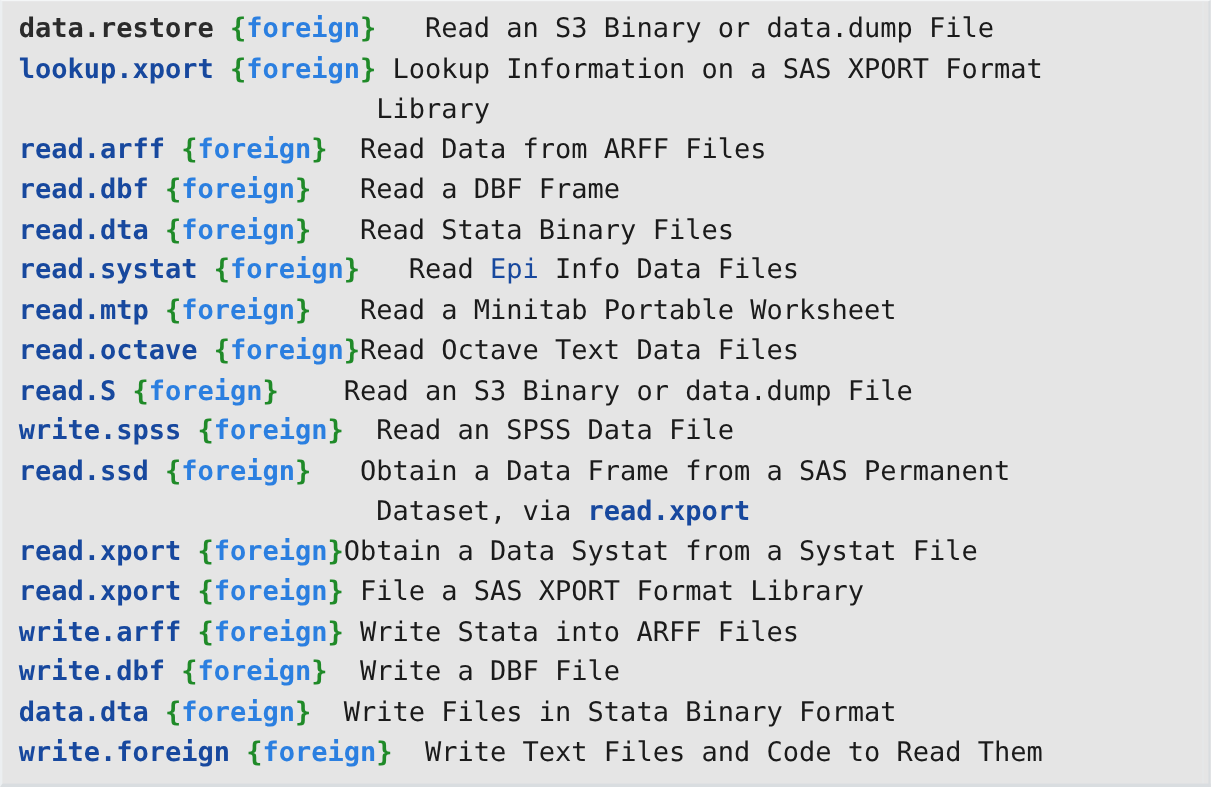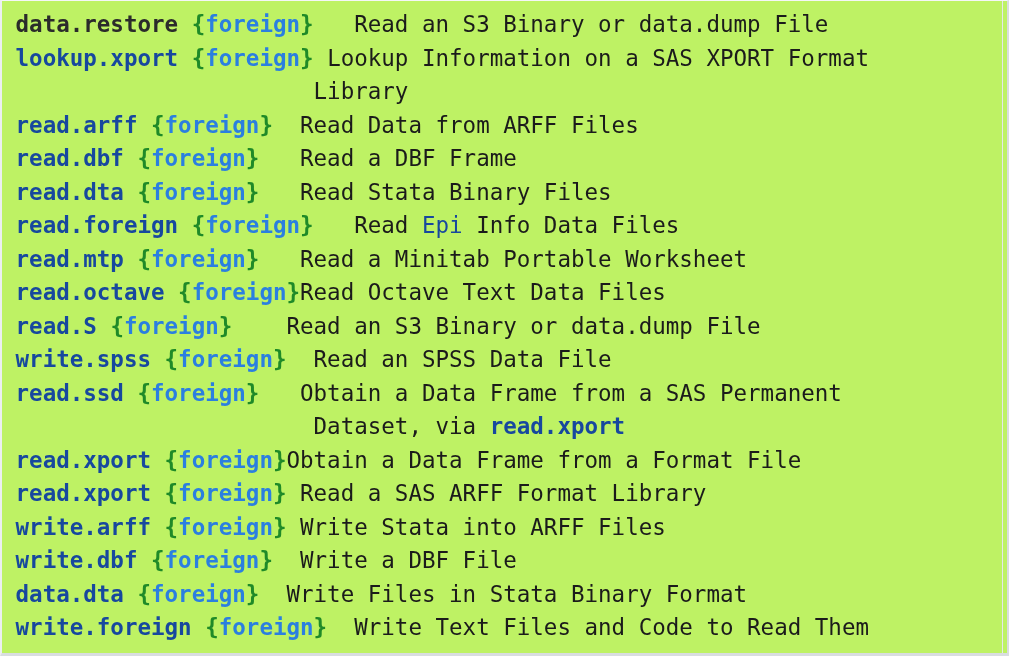--- a/index.html
+++ b/index.html
@@ -12,21 +12,21 @@
   body {
     font-family: "DejaVu Sans Mono", "Liberation Mono", monospace;
   }
 
   
   #doc-index-page {
     position: relative;
     width: 1009px;
     height: 656px;
     box-sizing: border-box;
-    background: #bef264;
+    background: #e5e5e5;
     overflow: hidden;
     border-left: 2px solid #eceff1;
     border-right: 2px solid #d9dde0;
     border-bottom: 3px solid #d9dde0;
     border-top: 1px solid #f4f6f7;
   }
 
   
   #doc-index-page::after {
     content: "";
@@ -109,28 +109,28 @@
 
 <div id="doc-index-page">
 
   <div id="index-list">
       <div class="entry"><span class="entry-gap"> </span><span class="entry-topic visited">data.restore</span><span class="entry-gap"> </span><span class="pkg-open">{</span><span class="pkg-name">foreign</span><span class="pkg-close">}</span><span class="entry-gap">   </span><span class="entry-title"><span>Read an S3 Binary or data.dump File</span></span></div>
       <div class="entry"><span class="entry-gap"> </span><span class="entry-topic">lookup.xport</span><span class="entry-gap"> </span><span class="pkg-open">{</span><span class="pkg-name">foreign</span><span class="pkg-close">}</span><span class="entry-gap"> </span><span class="entry-title"><span>Lookup Information on a SAS XPORT Format</span></span></div>
       <div class="entry-cont"><span class="entry-gap">                       </span><span>Library</span></div>
       <div class="entry"><span class="entry-gap"> </span><span class="entry-topic">read.arff</span><span class="entry-gap"> </span><span class="pkg-open">{</span><span class="pkg-name">foreign</span><span class="pkg-close">}</span><span class="entry-gap">  </span><span class="entry-title"><span>Read Data from ARFF Files</span></span></div>
       <div class="entry"><span class="entry-gap"> </span><span class="entry-topic">read.dbf</span><span class="entry-gap"> </span><span class="pkg-open">{</span><span class="pkg-name">foreign</span><span class="pkg-close">}</span><span class="entry-gap">   </span><span class="entry-title"><span>Read a DBF Frame</span></span></div>
       <div class="entry"><span class="entry-gap"> </span><span class="entry-topic">read.dta</span><span class="entry-gap"> </span><span class="pkg-open">{</span><span class="pkg-name">foreign</span><span class="pkg-close">}</span><span class="entry-gap">   </span><span class="entry-title"><span>Read Stata Binary Files</span></span></div>
-      <div class="entry"><span class="entry-gap"> </span><span class="entry-topic">read.foreign</span><span class="entry-gap"> </span><span class="pkg-open">{</span><span class="pkg-name">foreign</span><span class="pkg-close">}</span><span class="entry-gap">   </span><span class="entry-title"><span>Read </span><span class="xlink">Epi</span><span> Info Data Files</span></span></div>
+      <div class="entry"><span class="entry-gap"> </span><span class="entry-topic">read.systat</span><span class="entry-gap"> </span><span class="pkg-open">{</span><span class="pkg-name">foreign</span><span class="pkg-close">}</span><span class="entry-gap">   </span><span class="entry-title"><span>Read </span><span class="xlink">Epi</span><span> Info Data Files</span></span></div>
       <div class="entry"><span class="entry-gap"> </span><span class="entry-topic">read.mtp</span><span class="entry-gap"> </span><span class="pkg-open">{</span><span class="pkg-name">foreign</span><span class="pkg-close">}</span><span class="entry-gap">   </span><span class="entry-title"><span>Read a Minitab Portable Worksheet</span></span></div>
       <div class="entry"><span class="entry-gap"> </span><span class="entry-topic">read.octave</span><span class="entry-gap"> </span><span class="pkg-open">{</span><span class="pkg-name">foreign</span><span class="pkg-close">}</span><span class="entry-title"><span>Read Octave Text Data Files</span></span></div>
       <div class="entry"><span class="entry-gap"> </span><span class="entry-topic">read.S</span><span class="entry-gap"> </span><span class="pkg-open">{</span><span class="pkg-name">foreign</span><span class="pkg-close">}</span><span class="entry-gap">    </span><span class="entry-title"><span>Read an S3 Binary or data.dump File</span></span></div>
       <div class="entry"><span class="entry-gap"> </span><span class="entry-topic">write.spss</span><span class="entry-gap"> </span><span class="pkg-open">{</span><span class="pkg-name">foreign</span><span class="pkg-close">}</span><span class="entry-gap">  </span><span class="entry-title"><span>Read an SPSS Data File</span></span></div>
       <div class="entry"><span class="entry-gap"> </span><span class="entry-topic">read.ssd</span><span class="entry-gap"> </span><span class="pkg-open">{</span><span class="pkg-name">foreign</span><span class="pkg-close">}</span><span class="entry-gap">   </span><span class="entry-title"><span>Obtain a Data Frame from a SAS Permanent</span></span></div>
       <div class="entry-cont"><span class="entry-gap">                       </span><span>Dataset, via </span><span class="xlink">read.xport</span></div>
-      <div class="entry"><span class="entry-gap"> </span><span class="entry-topic">read.xport</span><span class="entry-gap"> </span><span class="pkg-open">{</span><span class="pkg-name">foreign</span><span class="pkg-close">}</span><span class="entry-title"><span>Obtain a Data Frame from a Format File</span></span></div>
-      <div class="entry"><span class="entry-gap"> </span><span class="entry-topic">read.xport</span><span class="entry-gap"> </span><span class="pkg-open">{</span><span class="pkg-name">foreign</span><span class="pkg-close">}</span><span class="entry-gap"> </span><span class="entry-title"><span>Read a SAS ARFF Format Library</span></span></div>
+      <div class="entry"><span class="entry-gap"> </span><span class="entry-topic">read.xport</span><span class="entry-gap"> </span><span class="pkg-open">{</span><span class="pkg-name">foreign</span><span class="pkg-close">}</span><span class="entry-title"><span>Obtain a Data Systat from a Systat File</span></span></div>
+      <div class="entry"><span class="entry-gap"> </span><span class="entry-topic">read.xport</span><span class="entry-gap"> </span><span class="pkg-open">{</span><span class="pkg-name">foreign</span><span class="pkg-close">}</span><span class="entry-gap"> </span><span class="entry-title"><span>File a SAS XPORT Format Library</span></span></div>
       <div class="entry"><span class="entry-gap"> </span><span class="entry-topic">write.arff</span><span class="entry-gap"> </span><span class="pkg-open">{</span><span class="pkg-name">foreign</span><span class="pkg-close">}</span><span class="entry-gap"> </span><span class="entry-title"><span>Write Stata into ARFF Files</span></span></div>
       <div class="entry"><span class="entry-gap"> </span><span class="entry-topic">write.dbf</span><span class="entry-gap"> </span><span class="pkg-open">{</span><span class="pkg-name">foreign</span><span class="pkg-close">}</span><span class="entry-gap">  </span><span class="entry-title"><span>Write a DBF File</span></span></div>
       <div class="entry"><span class="entry-gap"> </span><span class="entry-topic">data.dta</span><span class="entry-gap"> </span><span class="pkg-open">{</span><span class="pkg-name">foreign</span><span class="pkg-close">}</span><span class="entry-gap">  </span><span class="entry-title"><span>Write Files in Stata Binary Format</span></span></div>
       <div class="entry"><span class="entry-gap"> </span><span class="entry-topic">write.foreign</span><span class="entry-gap"> </span><span class="pkg-open">{</span><span class="pkg-name">foreign</span><span class="pkg-close">}</span><span class="entry-gap">  </span><span class="entry-title"><span>Write Text Files and Code to Read Them</span></span></div>
     </div>
 
 </div>
 
 </body></html>

